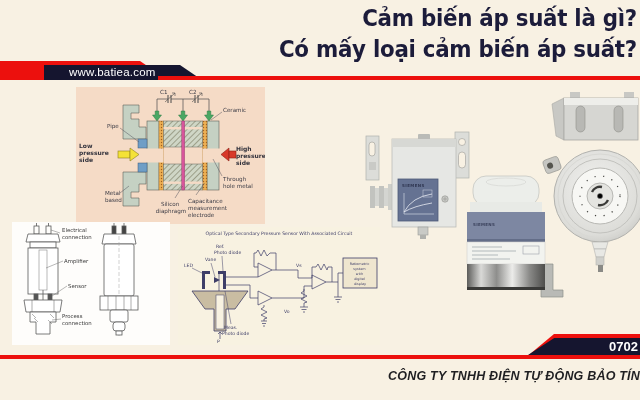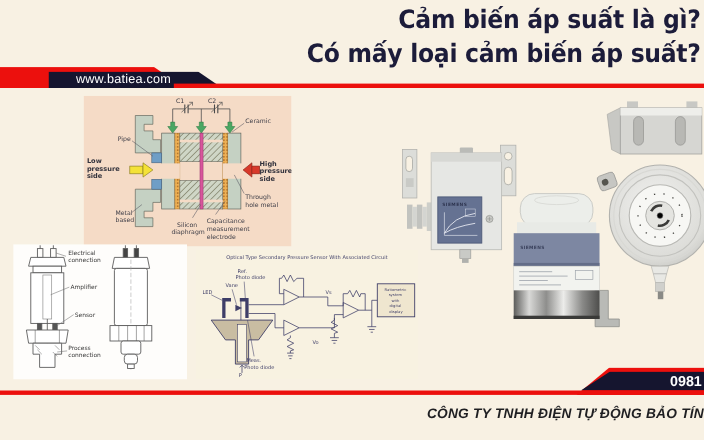--- a/index.html
+++ b/index.html
@@ -390,17 +390,17 @@
       <polygon points="50,150 66,150 64,157 52,157" fill="#e8e8e4" stroke="#b4b4b0" stroke-width=".6"></polygon>
       <polygon points="52,157 64,157 62,165 54,165" fill="#e8e8e4" stroke="#b4b4b0" stroke-width=".6"></polygon>
       <rect x="54" y="165" width="8" height="8" fill="#d0d0cc" stroke="#b4b4b0" stroke-width=".6"></rect>
       <rect x="56" y="173" width="5" height="7" fill="#8a8a86"></rect>
     </g>
   </svg>
 
   <div class="abs bottom-line"></div>
   <div class="abs phone-banner-red"></div>
   <div class="abs phone-banner">
-    <span>0981</span>
+    <span>0702</span>
   </div>
   <div class="abs company">CÔNG TY TNHH ĐIỆN TỰ ĐỘNG BẢO TÍN</div>
 
 </div>
 
 </body></html>

